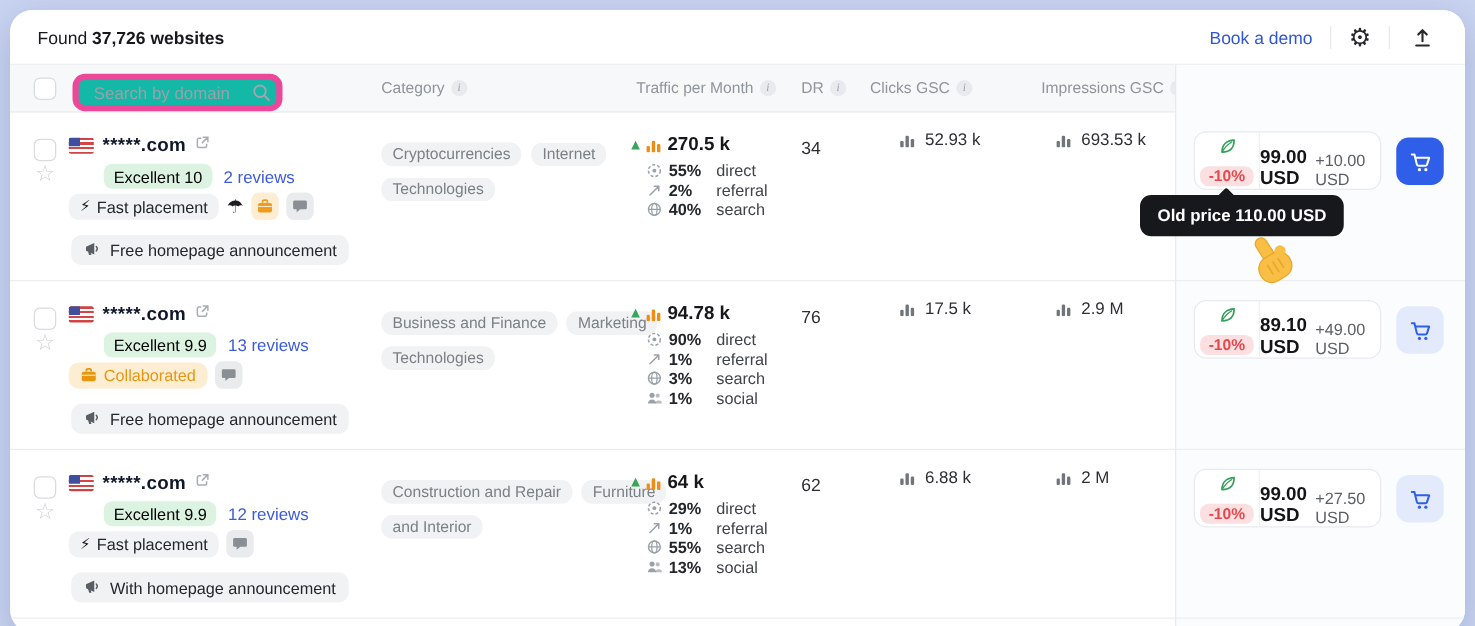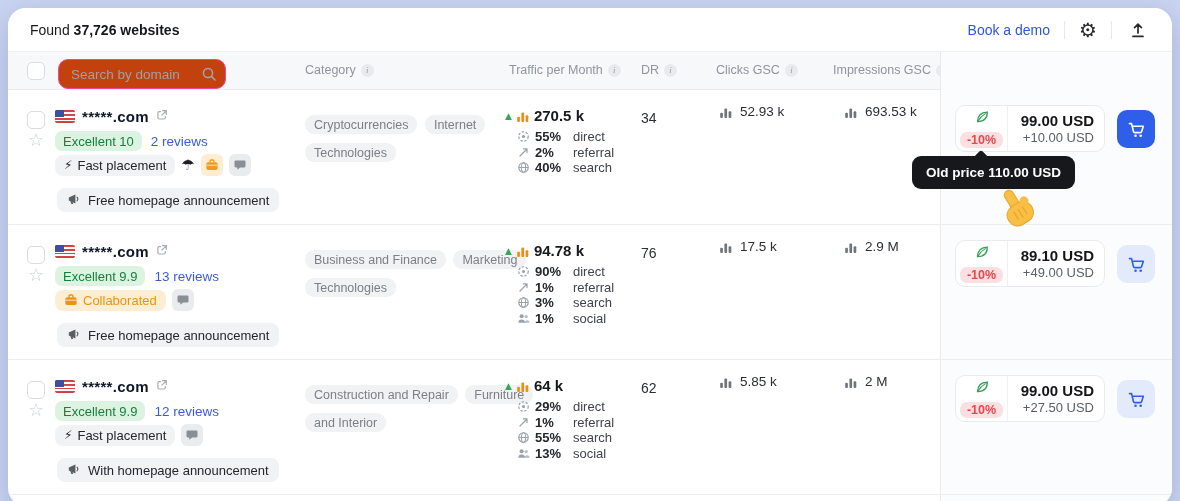--- a/index.html
+++ b/index.html
@@ -22,22 +22,22 @@
 
   
   .thead { position:absolute; left:0; top:44px; right:0; height:38px; background:#f7f8fa;
            border-bottom:1px solid #eaecef; z-index:1; }
   .thead > * { position:absolute; z-index:3; }
   .hlabel { display:flex; align-items:center; gap:5px; font-size:12.5px; font-weight:500; color:#8f959c; top:11px; }
   .info { width:13px; height:13px; border-radius:50%; background:#e8eaee; color:#9aa0a8; font:italic 9px "Liberation Serif",serif;
           display:inline-flex; align-items:center; justify-content:center; }
   .checkbox { width:18px; height:18px; border:1.5px solid #d8dbe0; border-radius:5px; background:#fff; cursor:pointer; }
   .search { left:50px; top:7px; width:168px; height:30px; }
-  .search input { width:100%; height:100%; border:1px solid #ec4899; border-radius:10px; padding:0 30px 0 12px;
-                  font-size:13.5px; color:#17181c; outline:none; font-family:inherit; background:#c2410c;}
+  .search input { width:100%; height:100%; border:5px solid #ec4899; border-radius:10px; padding:0 30px 0 12px;
+                  font-size:13.5px; color:#17181c; outline:none; font-family:inherit; background:#14b8a6;}
   .search input::placeholder { color:#9ba1a9; }
   .search .mag { position:absolute; right:9px; top:7px; color:#a0a6ad; }
   .price-chip { width:17px; height:17px; border-radius:4px; background:#2f5fe8; color:#fff; display:inline-flex;
                 align-items:center; justify-content:center; font-size:9.5px; font-weight:700; }
   .pin { color:#9aa0a8; }
 
   
   .price-col { position:absolute; left:932px; top:44px; right:0; bottom:0; background:#fbfcfe;
                border-left:1px solid #e8eaee; z-index:2; pointer-events:none; }
 
@@ -51,21 +51,21 @@
           font-family:"DejaVu Sans",sans-serif;}
 
   .domain-line { left:47px; top:17px; display:flex; align-items:center; gap:7px; cursor:pointer; }
   .flag { width:20px; height:13px; border-radius:2px; overflow:hidden; position:relative; flex:none;
           background:repeating-linear-gradient(180deg,#d64545 0 1.9px,#fff 1.9px 3.8px); box-shadow:0 0 0 1px rgba(0,0,0,.06) inset;}
   .flag::after { content:""; position:absolute; left:0; top:0; width:9px; height:7px; background:#3d4f9e; }
   .domain { font-size:15px; font-weight:700; color:#0f172a; letter-spacing:.3px; }
   .ext { color:#a8adb4; }
 
   .rating-line { left:47px; top:41px; display:flex; align-items:center; gap:9px; }
-  .rate-badge { background:#dcf3e1; color:#15803d; font-size:13px; padding:2.5px 8px; border-radius:7px; }
+  .rate-badge { background:#dcf3e1; color:#000000; font-size:13px; padding:2.5px 8px; border-radius:7px;margin-left:28px; }
   .reviews { color:#3b5bd8; font-size:13.5px; cursor:pointer; }
 
   .badges-line { left:47px; top:64px; display:flex; align-items:center; gap:6px; }
   .gbadge { display:inline-flex; align-items:center; gap:5px; background:#f1f2f4; color:#23262b;
             font-size:13px; padding:3px 9px; border-radius:8px; }
   .obadge { display:inline-flex; align-items:center; gap:5px; background:#fdeed3; color:#e8960f;
             font-size:13px; padding:3px 9px; border-radius:8px; }
   .bolt { font-family:"DejaVu Sans",sans-serif; font-size:12px; color:#17181c; }
   .umb  { font-family:"DejaVu Sans",sans-serif; font-size:15px; color:#1c1e22; line-height:1; }
   .sq-ico { width:22px; height:22px; border-radius:6px; display:inline-flex; align-items:center; justify-content:center; }
@@ -95,21 +95,21 @@
   .metric { display:flex; align-items:center; gap:8px; top:14px; color:#70757c; }
   .m-clicks { left:712px; } .m-imp { left:837px; }
   .m-val { font-size:13.5px; color:#2b2e33; }
 
   .price-card { left:947px; top:15px; width:150px; height:47px; background:#fff; border:1px solid #e8eaee;
                 border-radius:10px; display:flex; align-items:stretch; }
   .pc-left { width:52px; display:flex; flex-direction:column; align-items:center; justify-content:center;
              gap:3px; border-right:1px solid #eef0f3; }
   .disc { background:#fbdfe1; color:#e5484d; font-size:12.5px; font-weight:700; padding:1px 7px;
           border-radius:7px; cursor:pointer; }
-  .pc-right { flex:1; display:flex; flex-direction:column; align-items:flex-end; justify-content:center;
+  .pc-right { flex:1; display:flex; align-items:flex-end; justify-content:center;
               padding-right:10px; gap:1px; }
   .p-main { font-size:15px; font-weight:700; color:#141518; }
   .p-extra { font-size:13px; color:#5a5f66; }
 
   .cart { left:1109px; top:20px; width:38px; height:38px; border-radius:10px; display:flex;
           align-items:center; justify-content:center; cursor:pointer; }
   .cart-solid { background:#2f5fe8; color:#fff; }
   .cart-light { background:#e3eafc; color:#2f5fe8; }
 
   .tooltip { position:absolute; left:904px; top:66px; background:#17181c; color:#fff; font-size:13.5px;
@@ -219,21 +219,21 @@
         <span class="info">i</span>
     </div>
     <div class="hlabel" style="left:501px;">
       <span>Traffic per Month</span>
         <span class="info">i</span>
     </div>
     <div class="hlabel" style="left:633px;">
       <span>DR</span>
         <span class="info">i</span>
     </div>
-    <div class="hlabel" style="left:708px;">
+    <div class="hlabel" style="left:688px;">
       <span>Clicks GSC</span>
         <span class="info">i</span>
     </div>
     <div class="hlabel" style="left:825px;">
       <span>Impressions GSC</span>
         <span class="info">i</span>
     </div>
     <div class="hlabel" style="left:949px; color:#85898f;">
       <span>Price</span>
       <span class="pin"><svg width="14" height="14" fill="currentColor">
@@ -564,21 +564,21 @@
             <span class="bd-lbl">social</span>
           </div>
       </div>
     </div>
 
     <div class="dr">62</div>
     <div class="metric m-clicks">
         <svg width="12" height="12" fill="currentColor">
           <use href="#i-bars"></use>
         </svg>
-        <span class="m-val">5.85 k</span>
+        <span class="m-val">6.88 k</span>
       </div>
     <div class="metric m-imp">
         <svg width="12" height="12" fill="currentColor">
           <use href="#i-bars"></use>
         </svg>
         <span class="m-val">2 M</span>
       </div>
 
     <div class="price-card">
       <div class="pc-left">

